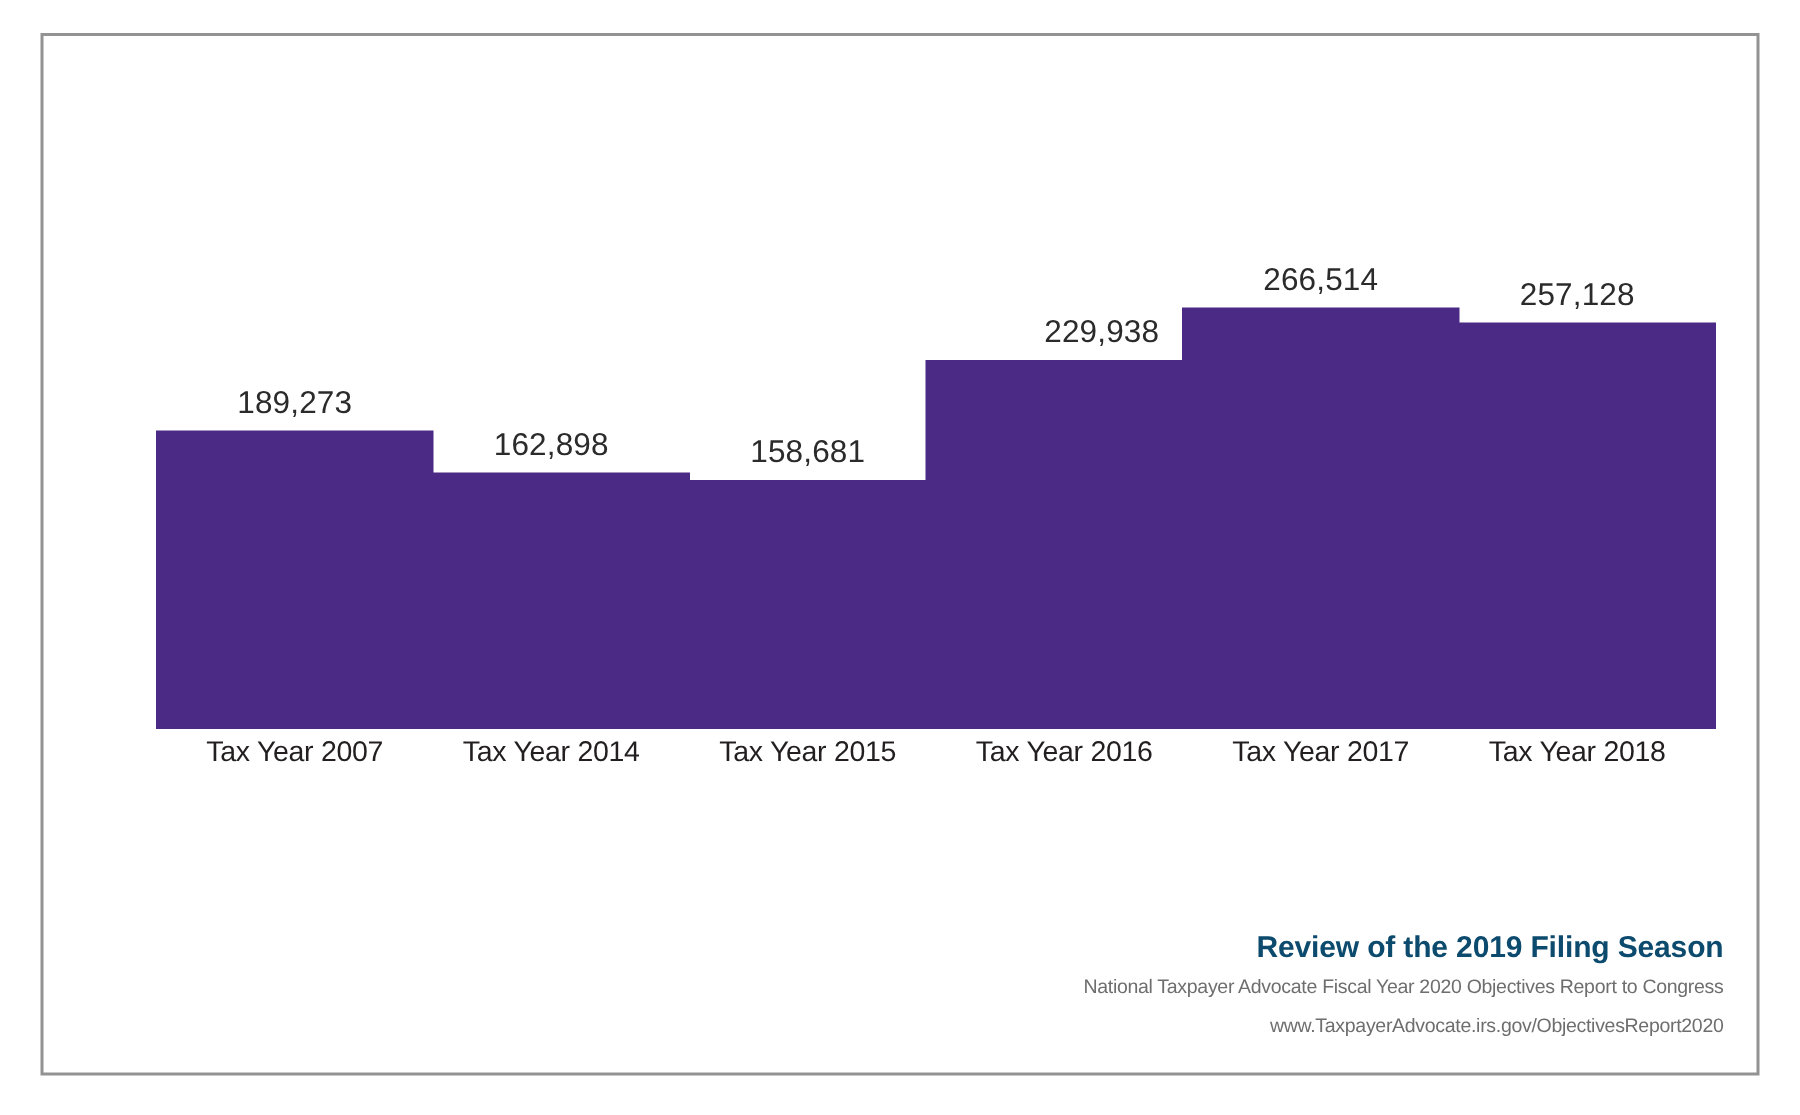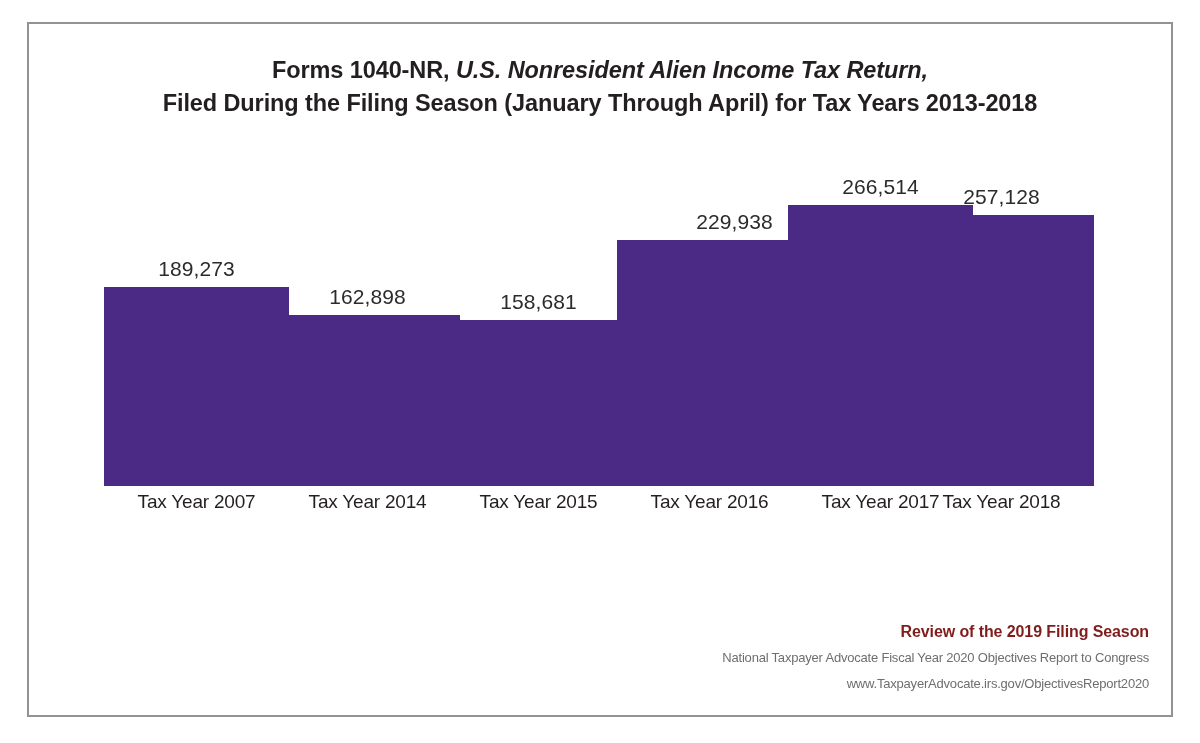--- a/index.html
+++ b/index.html
@@ -82,43 +82,39 @@
   }
 
   
   #footer {
     position: absolute;
     right: 22px;
     bottom: 18px;
     text-align: right;
   }
   #footer-line-1 {
-    color: #7f1d1d;
-    font-size: 16px;
+    color: #0c4a6e;
+    font-size: 20px;
     font-weight: bold;
     line-height: 26px;
     letter-spacing: -0.1px;
   }
   .footer-sub {
     color: #6e6e6e;
     font-size: 13px;
     font-weight: normal;
     line-height: 26px;
     letter-spacing: -0.2px;
   }
 </style>
 </head>
 <body>
 
 <div id="figure-frame">
 
-  <div id="chart-title">
-    <span class="tline"><span>Forms 1040-NR, </span><span class="ital">U.S. Nonresident Alien Income Tax Return,</span></span>
-    <span class="tline">Filed During the Filing Season (January Through April) for Tax Years 2013-2018</span>
-  </div>
 
   <div id="plot-area">
 
     <div class="bar-group" style="left:0px;text-align:center;">
       <div class="bar-value" style="bottom:205px;">189,273</div>
       <div class="bar-rect" style="height:199px;"></div>
       <div class="bar-cat">Tax Year 2007</div>
     </div>
 
     <div class="bar-group" style="left:171px;">
@@ -138,21 +134,21 @@
       <div class="bar-rect" style="height:246px;"></div>
       <div class="bar-cat">Tax Year 2016</div>
     </div>
 
     <div class="bar-group" style="left:684px;">
       <div class="bar-value" style="bottom:287px;">266,514</div>
       <div class="bar-rect" style="height:281px;"></div>
       <div class="bar-cat">Tax Year 2017</div>
     </div>
 
-    <div class="bar-group" style="left:805px;margin-top:16px;">
+    <div class="bar-group" style="left:855px;margin-top:16px;">
       <div class="bar-value" style="bottom:277px;">257,128</div>
       <div class="bar-rect" style="height:271px;"></div>
       <div class="bar-cat">Tax Year 2018</div>
     </div>
 
   </div>
 
   <div id="footer">
     <div id="footer-line-1">Review of the 2019 Filing Season</div>
     <div class="footer-sub">National Taxpayer Advocate Fiscal Year 2020 Objectives Report to Congress</div>

